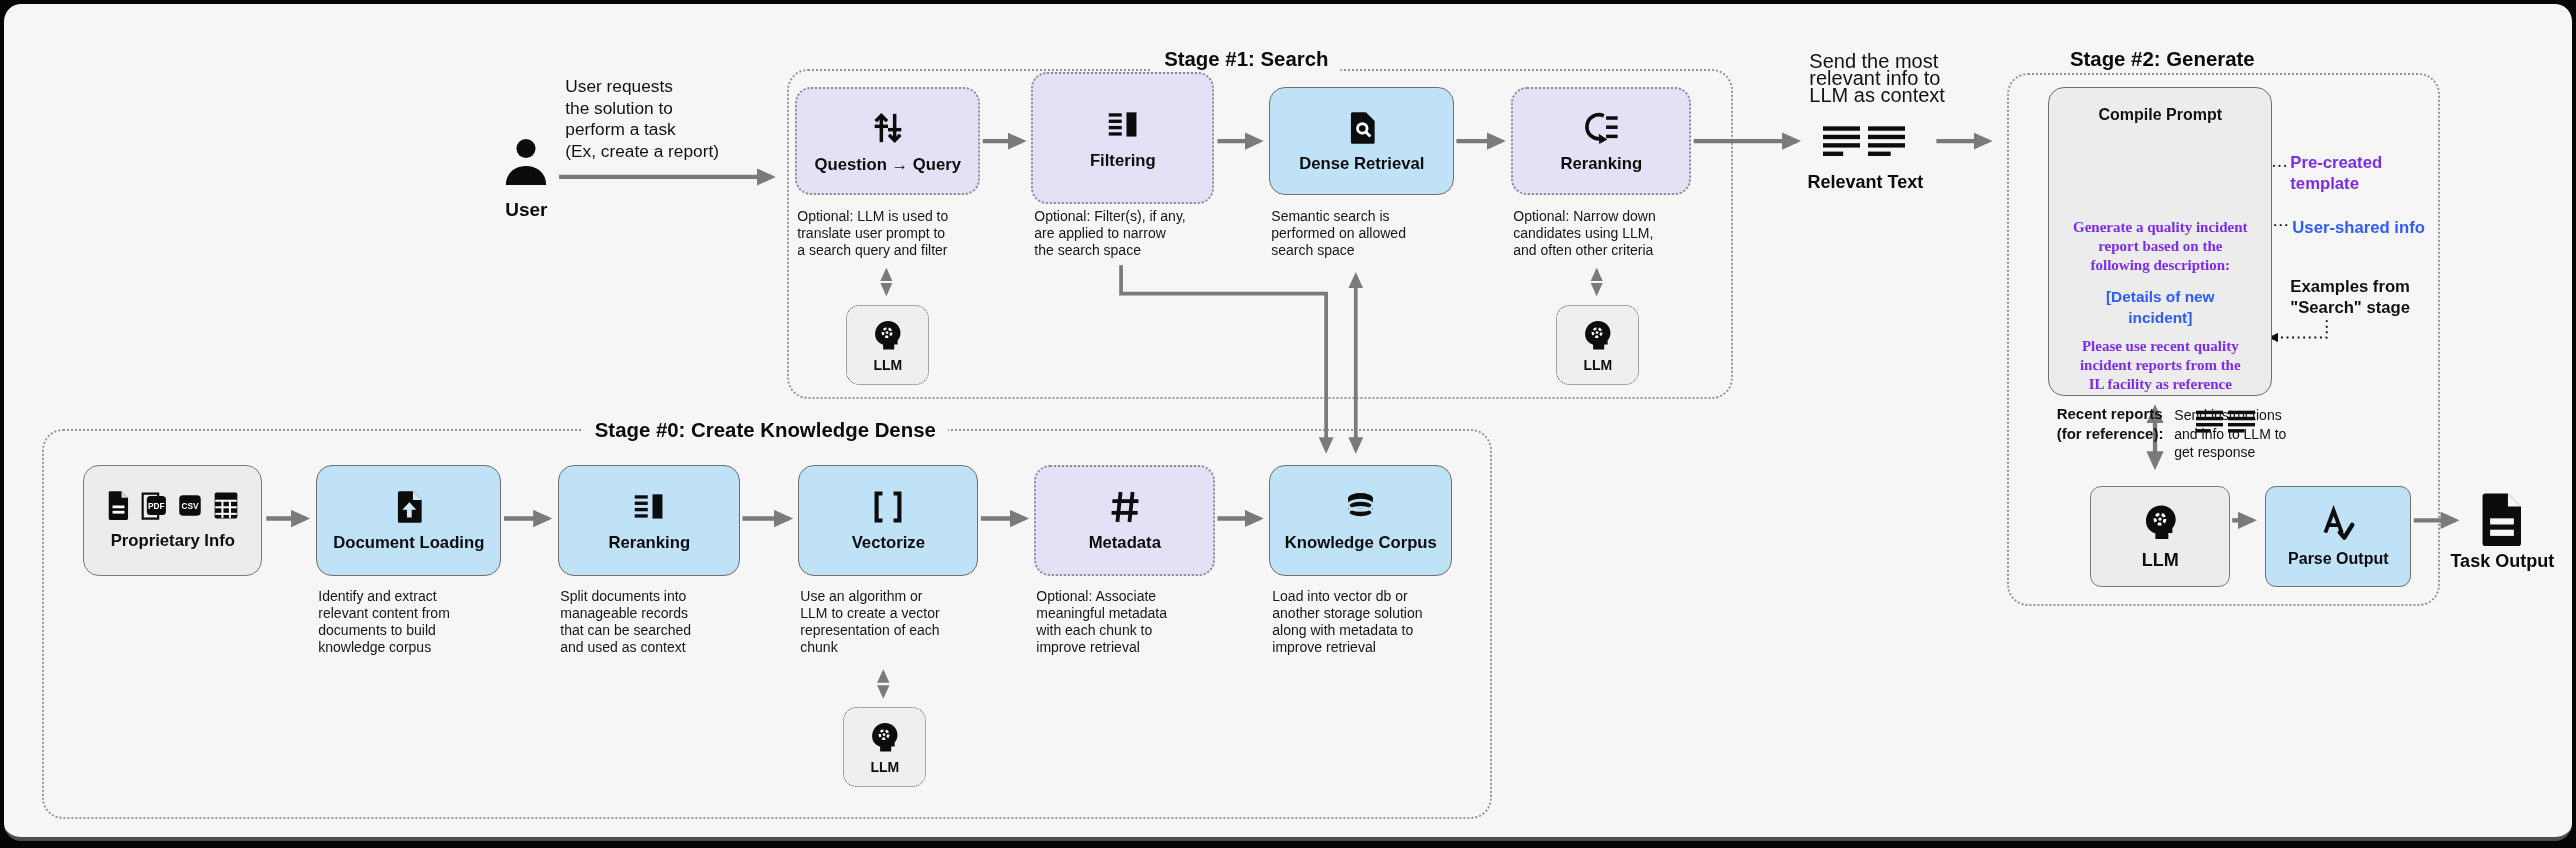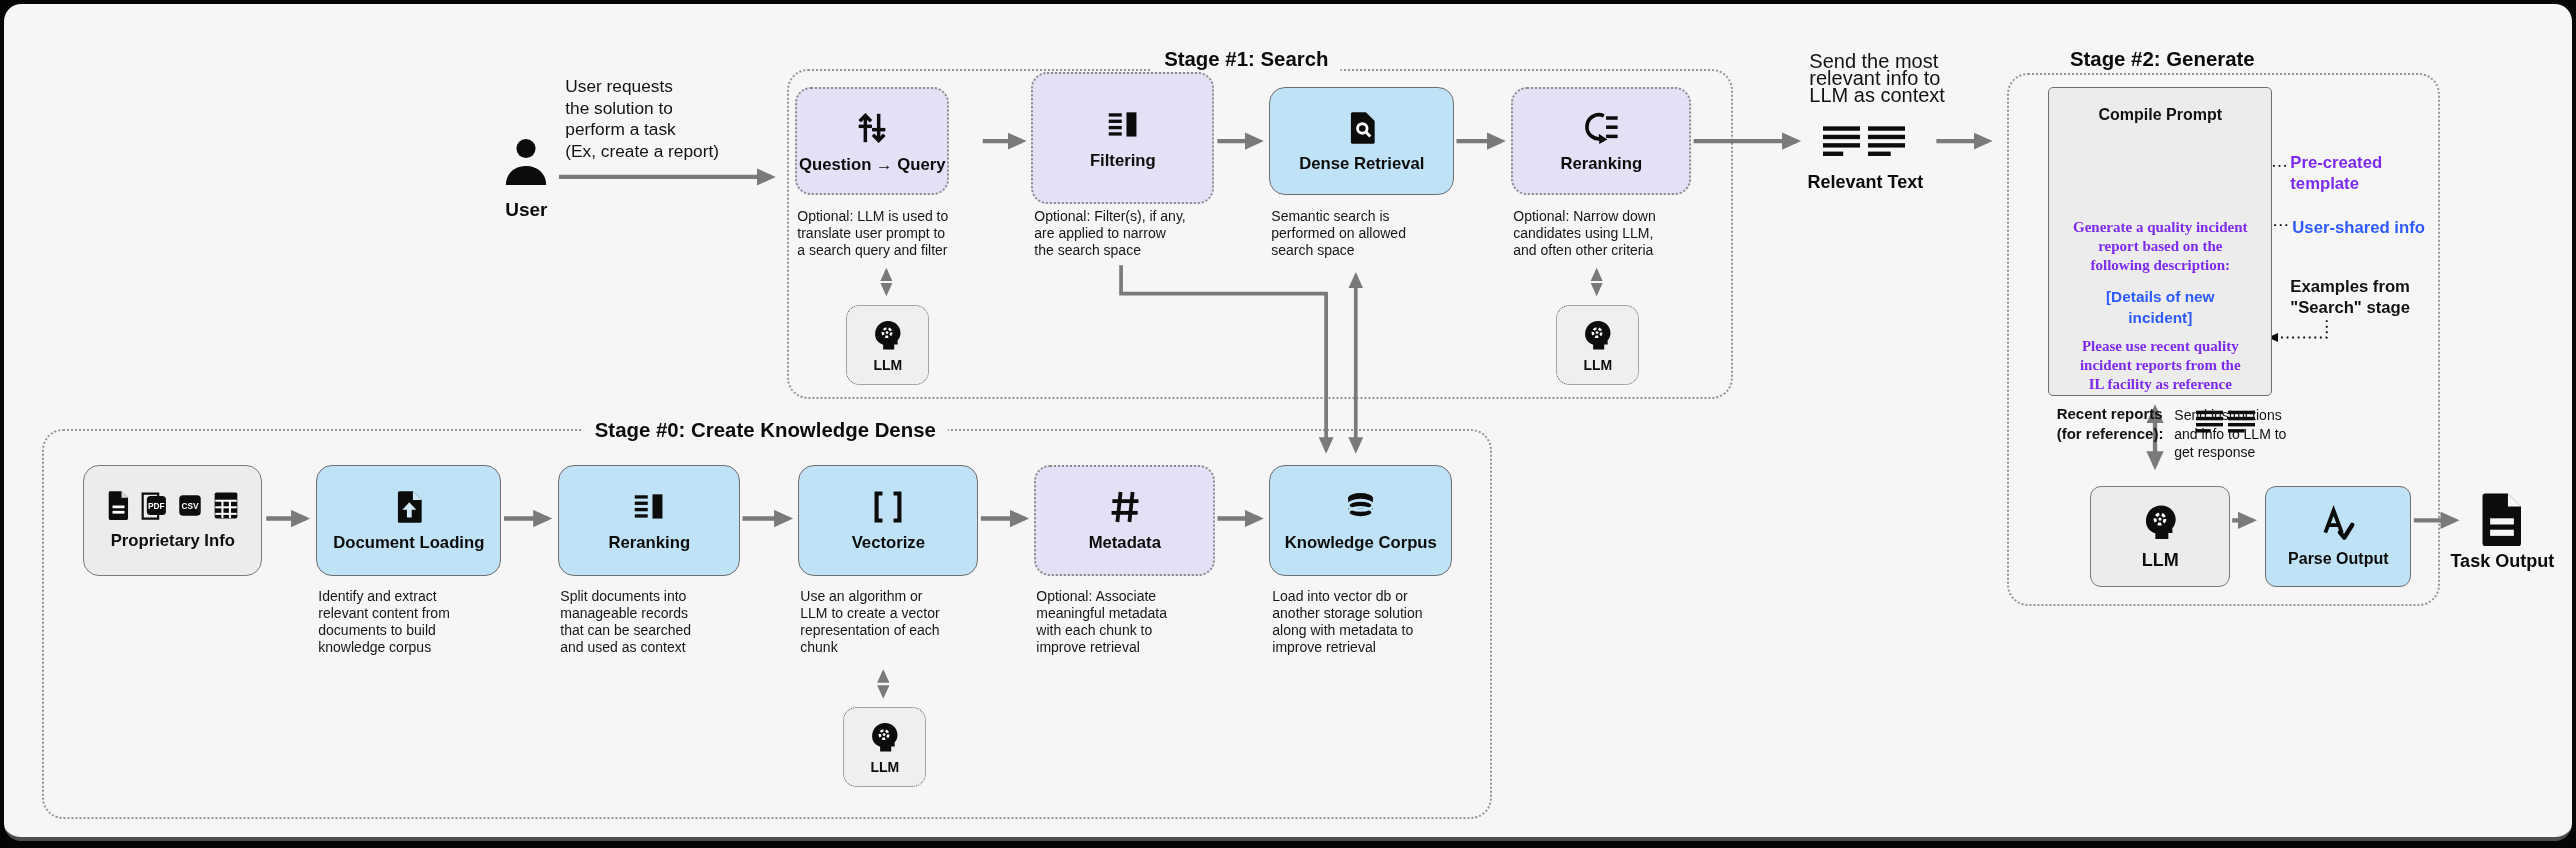--- a/index.html
+++ b/index.html
@@ -20,21 +20,21 @@
             display:flex;flex-direction:column;align-items:center;justify-content:center;gap:3.7px;
             box-sizing:border-box;z-index:2;}
   .llm-label{font-weight:bold;font-size:14px;color:#0d0d0d;}
   .caption{position:absolute;font-size:14px;line-height:17px;color:#161616;white-space:pre-line;z-index:2;}
   .note{position:absolute;font-size:20px;line-height:16.7px;color:#131313;white-space:pre-line;z-index:2;}
   .big-label{position:absolute;font-weight:bold;font-size:18px;color:#0b0b0b;white-space:nowrap;z-index:2;}
   .icon{display:flex;align-items:flex-end;justify-content:center;}
   .icon-row{display:flex;gap:8px;align-items:center;}
   
   .prompt-box{position:absolute;left:2044px;top:83px;width:224px;height:309px;background:#ececec;
-              border:1.9px solid #6f6f6f;border-radius:5px;box-sizing:border-box;z-index:2;}
+              border:1.9px solid #6f6f6f;border-radius:16px;box-sizing:border-box;z-index:2;}
   .prompt-title{position:absolute;left:0;top:17.3px;width:100%;text-align:center;font-weight:bold;font-size:16px;}
   .prompt-purple{position:absolute;left:0;width:100%;text-align:center;font-family:"Liberation Serif",serif;
                  font-weight:bold;color:#7c2bee;font-size:15px;line-height:19px;white-space:pre-line;}
   .prompt-blue{position:absolute;left:0;width:100%;text-align:center;font-weight:bold;color:#2e5bff;
                font-size:15.4px;line-height:20.4px;white-space:pre-line;}
   .recent-label{position:absolute;left:7.4px;top:316px;font-weight:bold;font-size:15px;line-height:20px;white-space:pre-line;}
   .ann{position:absolute;font-weight:bold;font-size:16.7px;line-height:21px;white-space:pre-line;z-index:2;}
   .ann-purple{color:#7c2bee;}
   .ann-blue{color:#2e5bff;}
   svg.overlay{position:absolute;left:0;top:0;z-index:1;}
@@ -60,21 +60,21 @@
           <circle class="ic" cx="12" cy="6.4" r="3.7"></circle>
           <path class="ic" d="M12,13.2c-4.6,0-7.8,3-7.8,7.3h15.6C19.8,16.2,16.6,13.2,12,13.2z"></path>
         </svg>
   </div>
   <div class="big-label" style="left:522px;top:195px;transform:translateX(-50%);font-size:19px">User</div>
   <div class="note" style="left:561px;top:72px;font-size:17.3px;line-height:21.6px">User requests
 the solution to
 perform a task
 (Ex, create a report)</div>
 
-  <div class="node lavender" style="left:791px;top:83px;width:154px;height:108px">
+  <div class="node lavender" style="left:791px;top:83px;width:185px;height:108px">
     <span class="icon">
       <svg width="40" height="40" viewBox="0 0 24 24" fill="none" stroke="#0c0c0c" stroke-width="2.1">
         <path d="M8,20.5 V4.5"></path>
             <path d="M4.6,7.9 L8,4.5 L11.4,7.9"></path>
             <path d="M4,11 H12"></path>
         <path d="M16,3.5 V19.5"></path>
             <path d="M12.6,16.1 L16,19.5 L19.4,16.1"></path>
             <path d="M12,13 H20"></path>
       </svg>
     </span>

